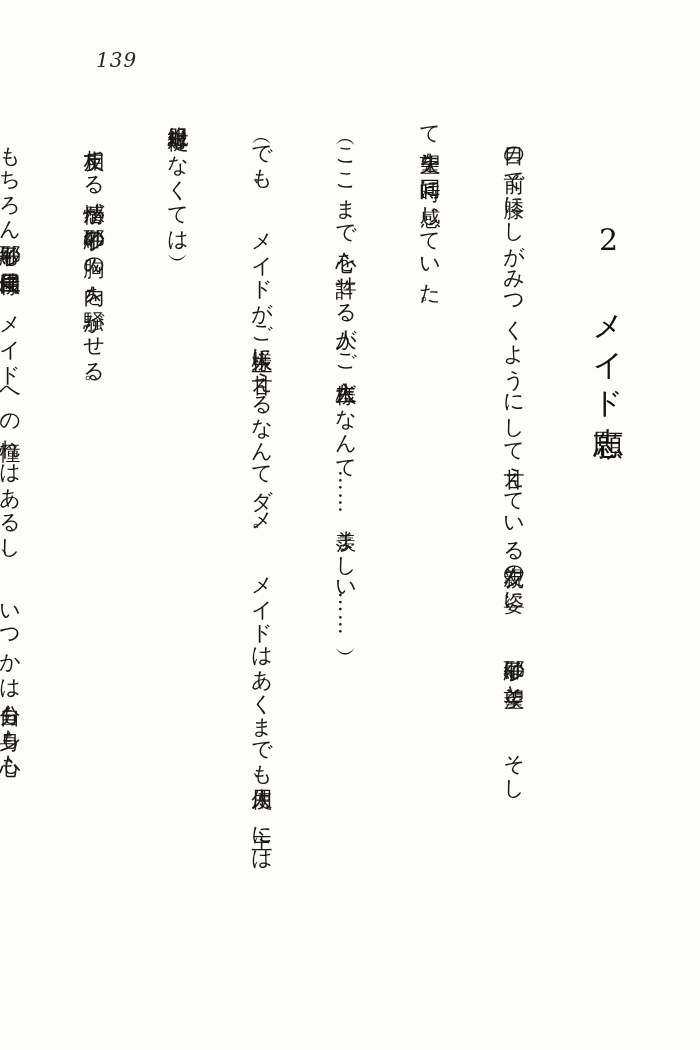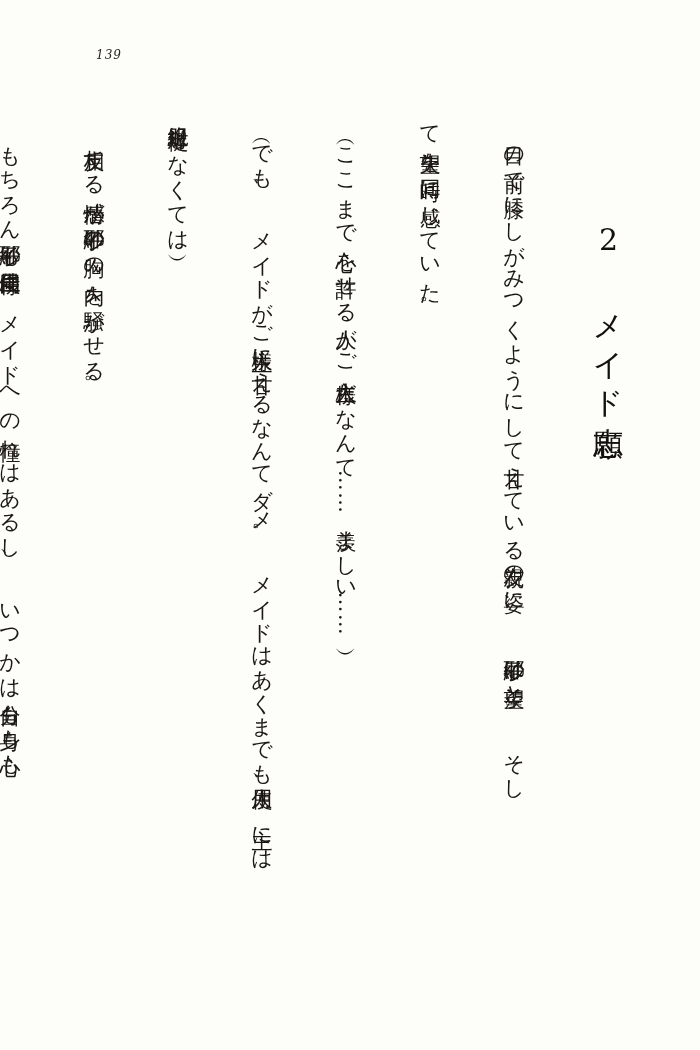--- a/index.html
+++ b/index.html
@@ -14,21 +14,21 @@
     position: relative;
     width: 700px;
     height: 1050px;
     background: #fdfdfa;
     font-family: "DejaVu Serif", "Liberation Serif", serif;
   }
   .page-number {
     position: absolute;
     left: 96px;
     top: 48px;
-    font-size: 12px;
+    font-size: 20px;
     font-style: italic;
     color: #2a2620;
     letter-spacing: 1px;
     text-align: center;
   }
   .chapter-title {
     position: absolute;
     top: 222px;
     right: 72px;
     writing-mode: vertical-rl;

